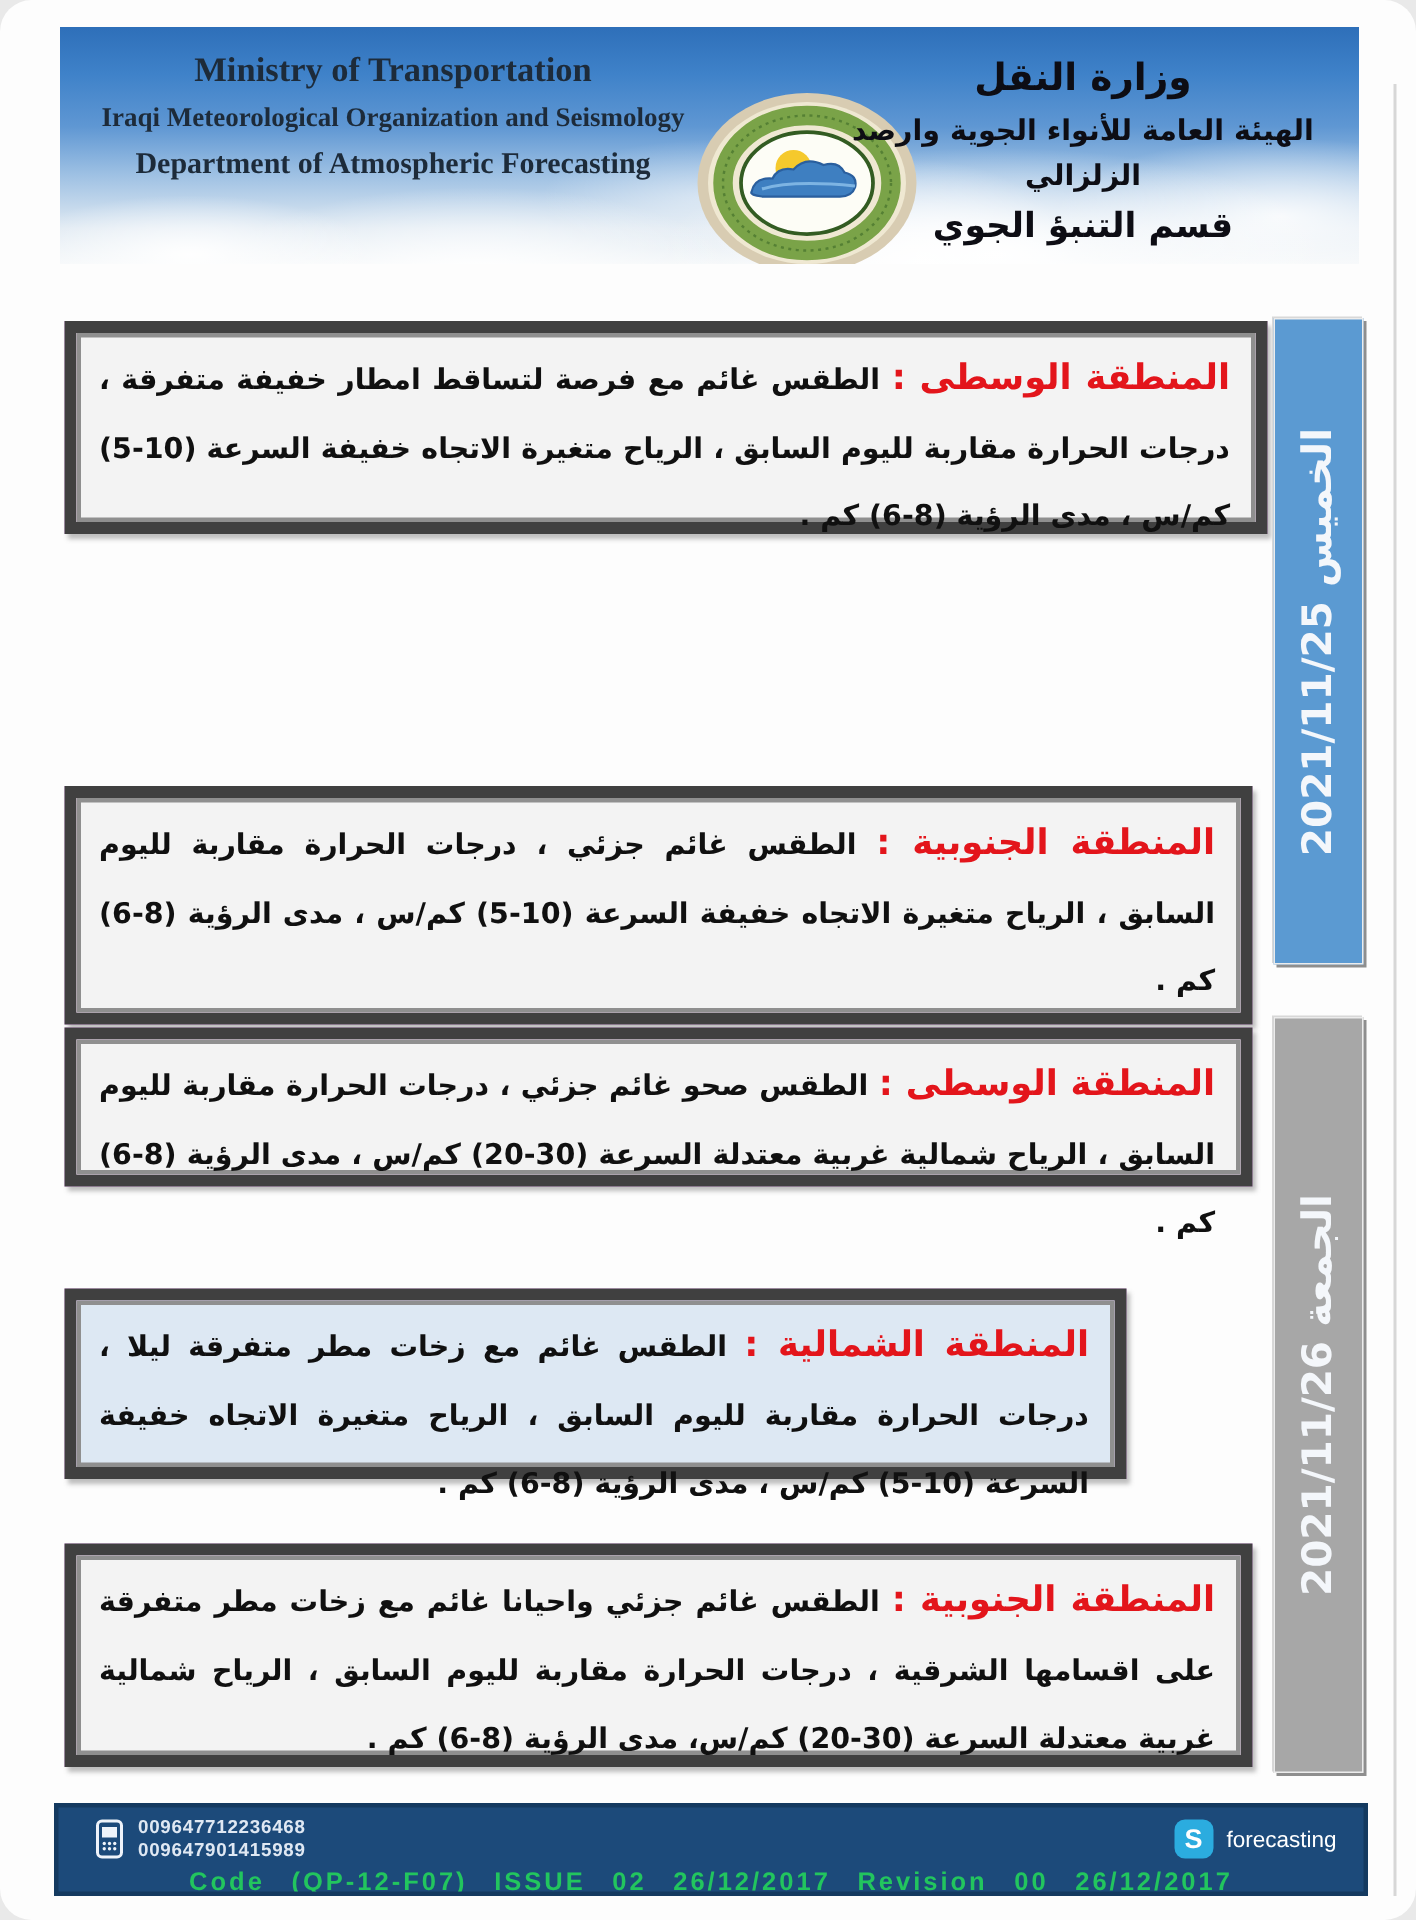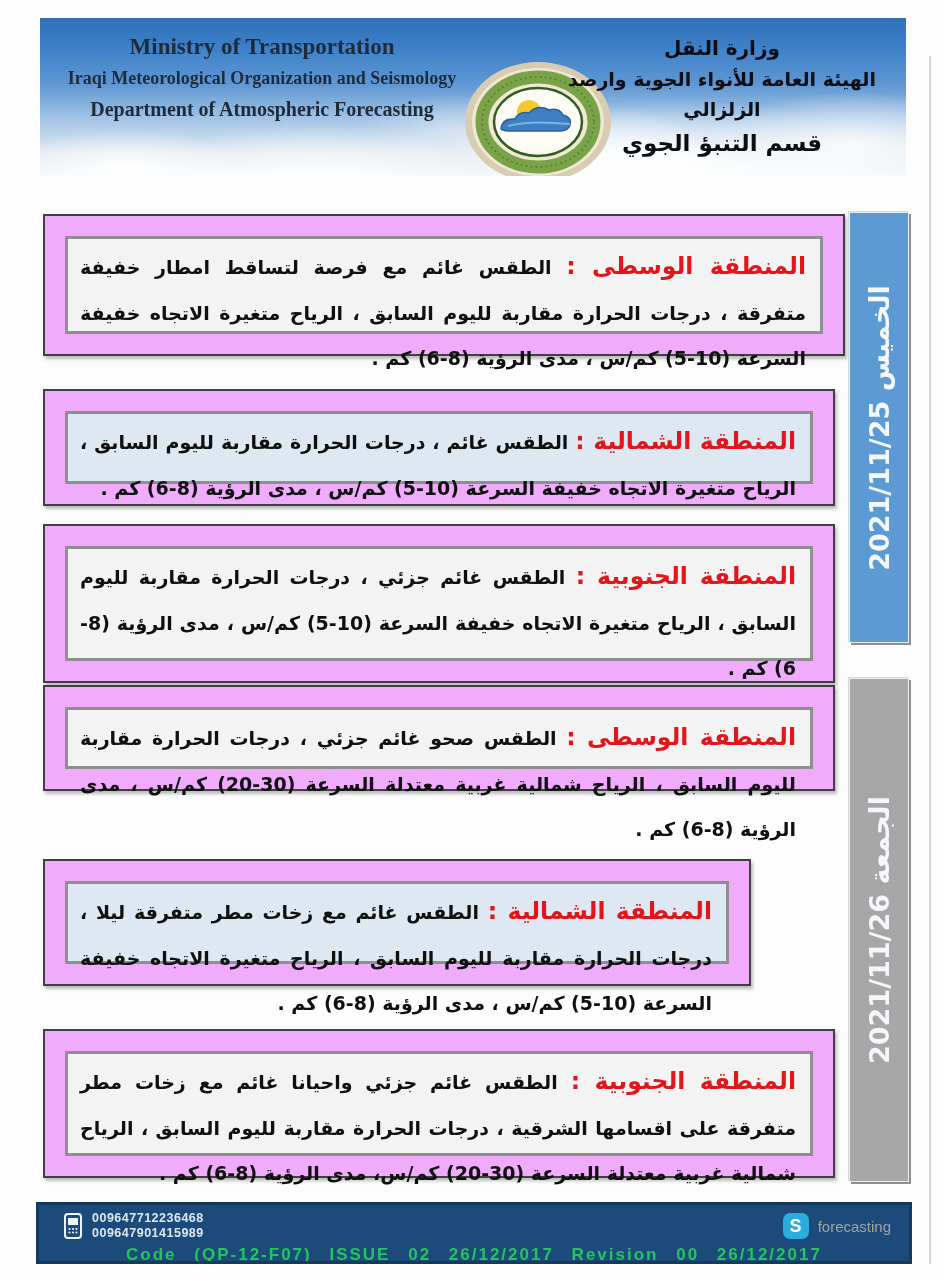--- a/index.html
+++ b/index.html
@@ -1,43 +1,43 @@
 <!DOCTYPE html>
 <html lang="ar"><head>
 <meta charset="utf-8">
 <style>
   html,body{margin:0;padding:0;background:#e9e9e9;}
   .page{position:relative;width:944px;height:1280px;background:#fdfdfd;overflow:hidden;
-        font-family:"DejaVu Sans",sans-serif;margin:0 auto;}
+        font-family:"DejaVu Sans",sans-serif;margin:0 auto;border-radius:21px;}
   .scan-edge{position:absolute;right:13px;top:56px;height:1208px;width:2px;background:#d7d7d7;}
 
   
   .header{position:absolute;left:40px;top:18px;width:866px;height:158px;overflow:hidden;
     background:
       radial-gradient(170px 55px at 10% 96%, rgba(255,255,255,.97), rgba(255,255,255,0) 72%),
       radial-gradient(240px 80px at 32% 104%, rgba(255,255,255,.95), rgba(255,255,255,0) 72%),
       radial-gradient(300px 95px at 72% 96%, rgba(255,255,255,.98), rgba(255,255,255,0) 75%),
       radial-gradient(200px 70px at 94% 80%, rgba(255,255,255,.85), rgba(255,255,255,0) 75%),
       radial-gradient(160px 55px at 50% 72%, rgba(255,255,255,.45), rgba(255,255,255,0) 70%),
       radial-gradient(130px 85px at 66% 99%, rgba(255,255,255,.9), rgba(255,255,255,0) 80%),
       linear-gradient(180deg,#2e6fb9 0%,#3f82c9 20%,#5f97d3 42%,#9dc0e3 62%,#dfe9f2 85%,#f4f7f9 100%);}
   .hdr-en{position:absolute;left:12px;top:16px;width:420px;text-align:center;
           font-family:"Liberation Serif",serif;font-weight:bold;color:#1d2b3a;}
   .hdr-en .l1{font-size:23px;}
   .hdr-en .l2{font-size:18px;margin-top:8px;}
   .hdr-en .l3{font-size:20px;margin-top:9px;}
   .hdr-ar{position:absolute;right:14px;top:14px;width:340px;text-align:center;direction:rtl;
           font-weight:bold;color:#0d0d14;line-height:1.6;}
-  .hdr-ar .l1{font-size:20px;}
+  .hdr-ar .l1{font-size:25px;}
   .hdr-ar .l2{font-size:19px;}
   .hdr-ar .l3{font-size:23px;}
   .logo{position:absolute;left:423px;top:42px;width:150px;height:124px;}
 
   
-  .fbox{position:absolute;left:43px;background:#f0abfc;border:2px solid #404040;padding:20px;
+  .fbox{position:absolute;left:43px;background:#f0abfc;border:8px solid #404040;padding:0;
         box-sizing:border-box;box-shadow:2px 3px 3px rgba(110,110,110,.45);}
   .fbox-inner{height:100%;box-sizing:border-box;border:3px solid #8f8f8f;background:#f3f3f3;
         padding:6px 14px 4px 12px;direction:rtl;text-align:justify;color:#101010;
         font-weight:bold;font-size:19px;line-height:2.4;}
   .fbox-inner.blue{background:#dde8f3;}
   .region{color:#e3151b;font-size:23.5px;line-height:1;}
   .b1{top:214px;height:142px;width:802px;}
   .b2{top:389px;height:117px;width:792px;}
   .b3{top:524px;height:159px;width:792px;}
   .b4{top:685px;height:106px;width:792px;}
@@ -55,21 +55,21 @@
 
   
   .footer{position:absolute;left:36px;top:1202px;width:876px;height:62px;box-sizing:border-box;
           background:#1c4a7a;border:3px solid #143a60;color:#fff;overflow:hidden;}
   .f-row1{display:flex;align-items:center;justify-content:space-between;height:34px;
           padding:4px 18px 0 24px;}
   .f-group{display:flex;align-items:center;gap:9px;}
   .f-phone-nums{font-family:"Liberation Sans",sans-serif;font-size:12.5px;font-weight:bold;
           line-height:1.2;color:#dfe8f3;letter-spacing:.5px;}
   .f-email-text{font-family:"Liberation Sans",sans-serif;font-size:18px;color:#eef3fa;}
-  .f-skype-text{font-family:"Liberation Sans",sans-serif;font-size:15px;color:#a3a3a3;}
+  .f-skype-text{font-family:"Liberation Sans",sans-serif;font-size:15px;color:#ffffff;}
   .skype-badge{width:26px;height:26px;border-radius:7px;background:#2bacdf;display:flex;
           align-items:center;justify-content:center;font-weight:bold;font-size:18px;color:#fff;
           font-family:"Liberation Sans",sans-serif;}
   .f-row2{margin-top:2px;text-align:center;font-family:"Liberation Sans",sans-serif;
           font-weight:bold;font-size:17px;color:#22c55e;letter-spacing:2px;word-spacing:11px;
           white-space:nowrap;}
 </style>
 </head>
 <body>
 
@@ -101,26 +101,20 @@
     </div>
   </div>
 
   <div class="fbox b1">
     <div class="fbox-inner">
       <span class="region">المنطقة الوسطى :</span>
       <span>الطقس غائم مع فرصة لتساقط امطار خفيفة متفرقة ، درجات الحرارة مقاربة لليوم السابق ، الرياح متغيرة الاتجاه خفيفة السرعة (10-5) كم/س ، مدى الرؤية (8-6) كم .</span>
     </div>
   </div>
 
-  <div class="fbox b2">
-    <div class="fbox-inner blue">
-      <span class="region">المنطقة الشمالية :</span>
-      <span>الطقس غائم ، درجات الحرارة مقاربة لليوم السابق ، الرياح متغيرة الاتجاه خفيفة السرعة (10-5) كم/س ، مدى الرؤية (8-6) كم .</span>
-    </div>
-  </div>
 
   <div class="fbox b3">
     <div class="fbox-inner">
       <span class="region">المنطقة الجنوبية :</span>
       <span>الطقس غائم جزئي ، درجات الحرارة مقاربة لليوم السابق ، الرياح متغيرة الاتجاه خفيفة السرعة (10-5) كم/س ، مدى الرؤية (8-6) كم .</span>
     </div>
   </div>
 
   <div class="daybar bar-thu" style="background: rgb(91, 154, 210);">
     <div class="daybar-label">الخميس 2021/11/25</div>

